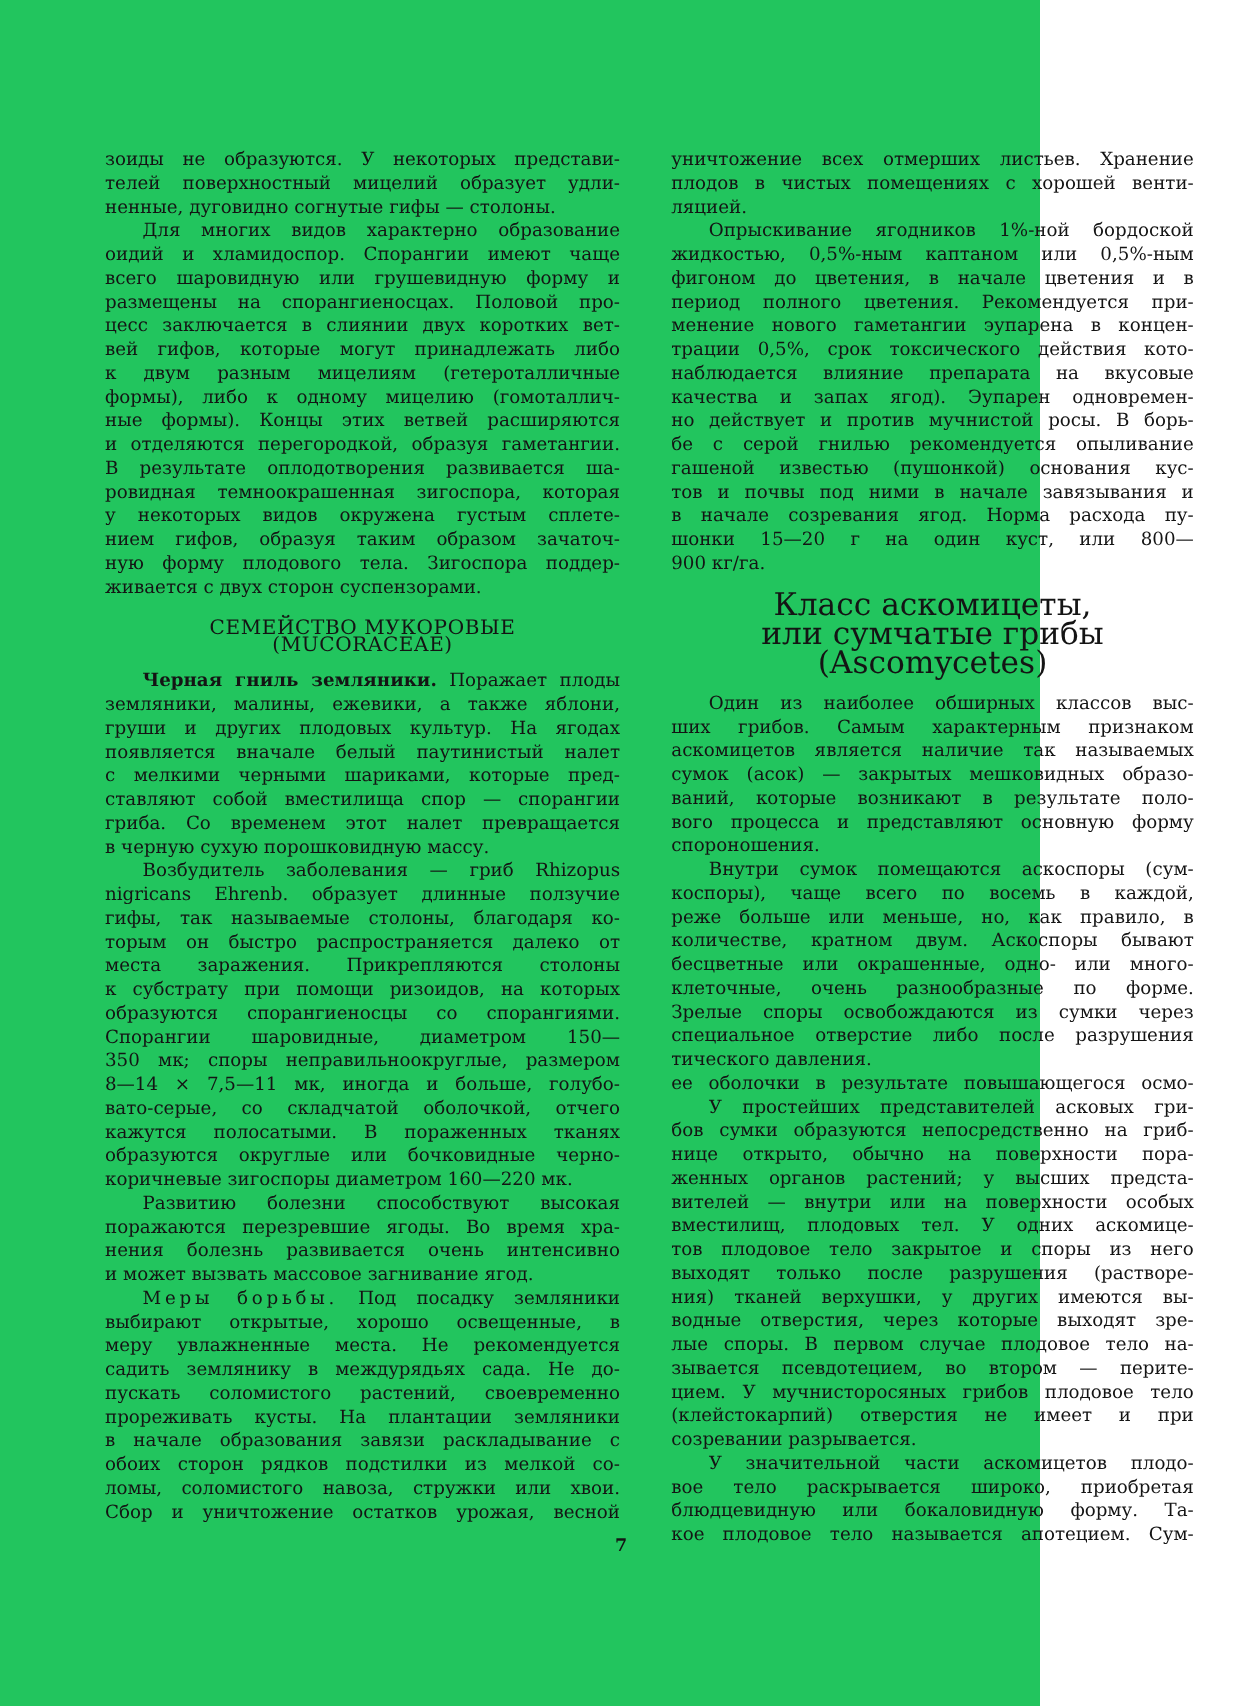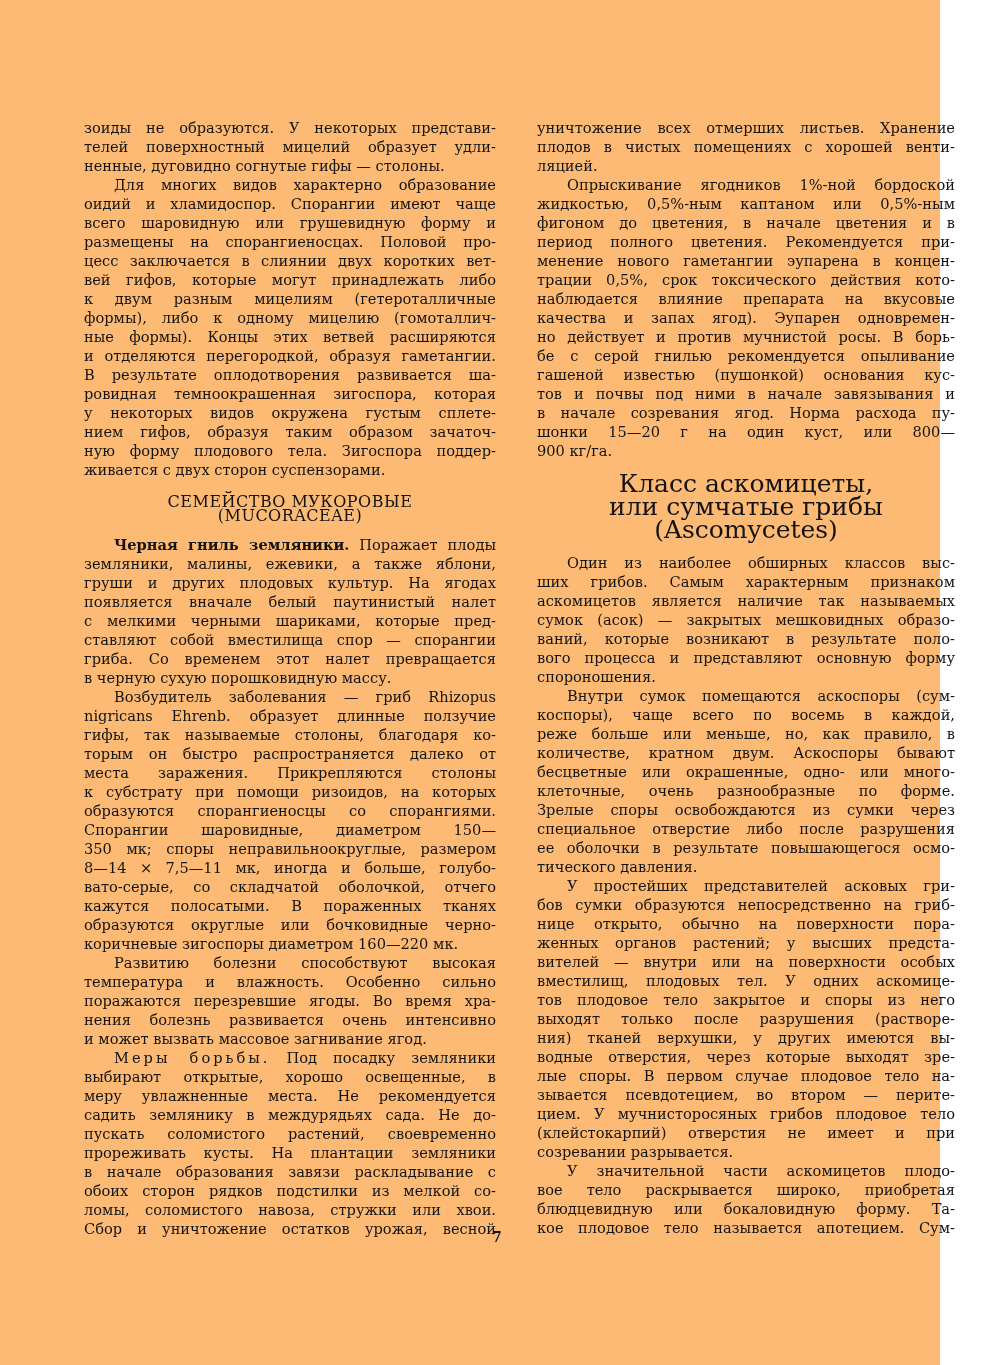--- a/index.html
+++ b/index.html
@@ -1,17 +1,17 @@
 <!DOCTYPE html>
 <html><head>
 <meta charset="utf-8">
 <style>
   html, body { margin: 0; padding: 0; background: #ffffff; }
   body { width: 1000px; height: 1365px; position: relative; overflow: hidden; color: #141414; }
-  .page { position: absolute; left: 0; top: 0; width: 940px; height: 1365px; background: #fdba74; }
+  .page { position: absolute; left: 0; top: 0; width: 832px; height: 1365px; background: #22c55e; }
   .col { position: absolute; top: 118px; font-family: "DejaVu Serif", serif; font-size: 14.6px; line-height: 19px; }
   .col-left { left: 84px; width: 412px; }
   .col-right { left: 511px; width: 418px; margin-left: 26px; }
   .line { display: block; white-space: nowrap; text-align: justify; text-align-last: justify; height: 19px; overflow: visible; }
   .line.last { text-align-last: left; }
   .line.indent { padding-left: 30px; }
   .section-head { display: block; text-align: center; font-size: 16px; letter-spacing: 0.5px; line-height: 14px; }
   .class-head { display: block; text-align: center; font-size: 25px; line-height: 23px; }
   .bold { font-weight: bold; }
   .spaced { letter-spacing: 3px; }
@@ -75,21 +75,20 @@
       <span class="line">Спорангии шаровидные, диаметром 150—</span>
       <span class="line">350 мк; споры неправильноокруглые, размером</span>
       <span class="line">8—14 × 7,5—11 мк, иногда и больше, голубо-</span>
       <span class="line">вато-серые, со складчатой оболочкой, отчего</span>
       <span class="line">кажутся полосатыми. В пораженных тканях</span>
       <span class="line">образуются округлые или бочковидные черно-</span>
       <span class="line last">коричневые зигоспоры диаметром 160—220 мк.</span>
     </div>
     <div>
       <span class="line indent">Развитию болезни способствуют высокая</span>
-      <span class="line">температура и влажность. Особенно сильно</span>
       <span class="line">поражаются перезревшие ягоды. Во время хра-</span>
       <span class="line">нения болезнь развивается очень интенсивно</span>
       <span class="line last">и может вызвать массовое загнивание ягод.</span>
     </div>
     <div>
       <span class="line indent"><span class="spaced">Меры борьбы.</span><span> Под посадку земляники</span></span>
       <span class="line">выбирают открытые, хорошо освещенные, в</span>
       <span class="line">меру увлажненные места. Не рекомендуется</span>
       <span class="line">садить землянику в междурядьях сада. Не до-</span>
       <span class="line">пускать соломистого растений, своевременно</span>
@@ -144,22 +143,22 @@
     </div>
     <div>
       <span class="line indent">Внутри сумок помещаются аскоспоры (сум-</span>
       <span class="line">коспоры), чаще всего по восемь в каждой,</span>
       <span class="line">реже больше или меньше, но, как правило, в</span>
       <span class="line">количестве, кратном двум. Аскоспоры бывают</span>
       <span class="line">бесцветные или окрашенные, одно- или много-</span>
       <span class="line">клеточные, очень разнообразные по форме.</span>
       <span class="line">Зрелые споры освобождаются из сумки через</span>
       <span class="line">специальное отверстие либо после разрушения</span>
+      <span class="line last">тического давления.</span>
       <span class="line">ее оболочки в результате повышающегося осмо-</span>
-      <span class="line last">тического давления.</span>
     </div>
     <div>
       <span class="line indent">У простейших представителей асковых гри-</span>
       <span class="line">бов сумки образуются непосредственно на гриб-</span>
       <span class="line">нице открыто, обычно на поверхности пора-</span>
       <span class="line">женных органов растений; у высших предста-</span>
       <span class="line">вителей — внутри или на поверхности особых</span>
       <span class="line">вместилищ, плодовых тел. У одних аскомице-</span>
       <span class="line">тов плодовое тело закрытое и споры из него</span>
       <span class="line">выходят только после разрушения (растворе-</span>

